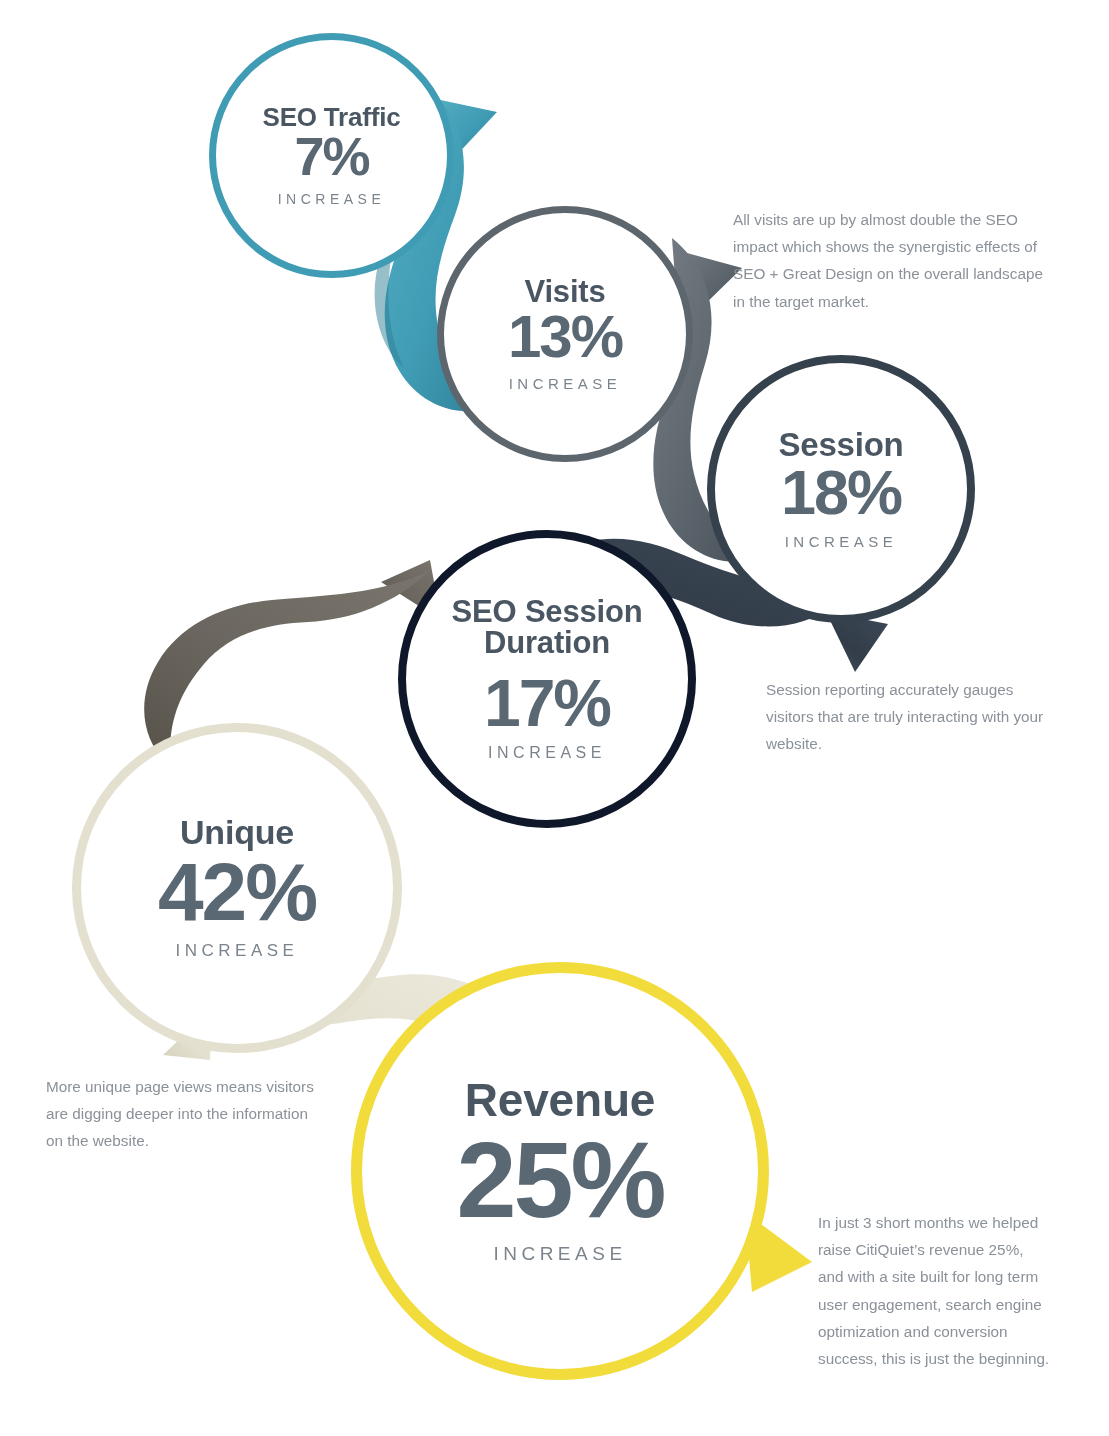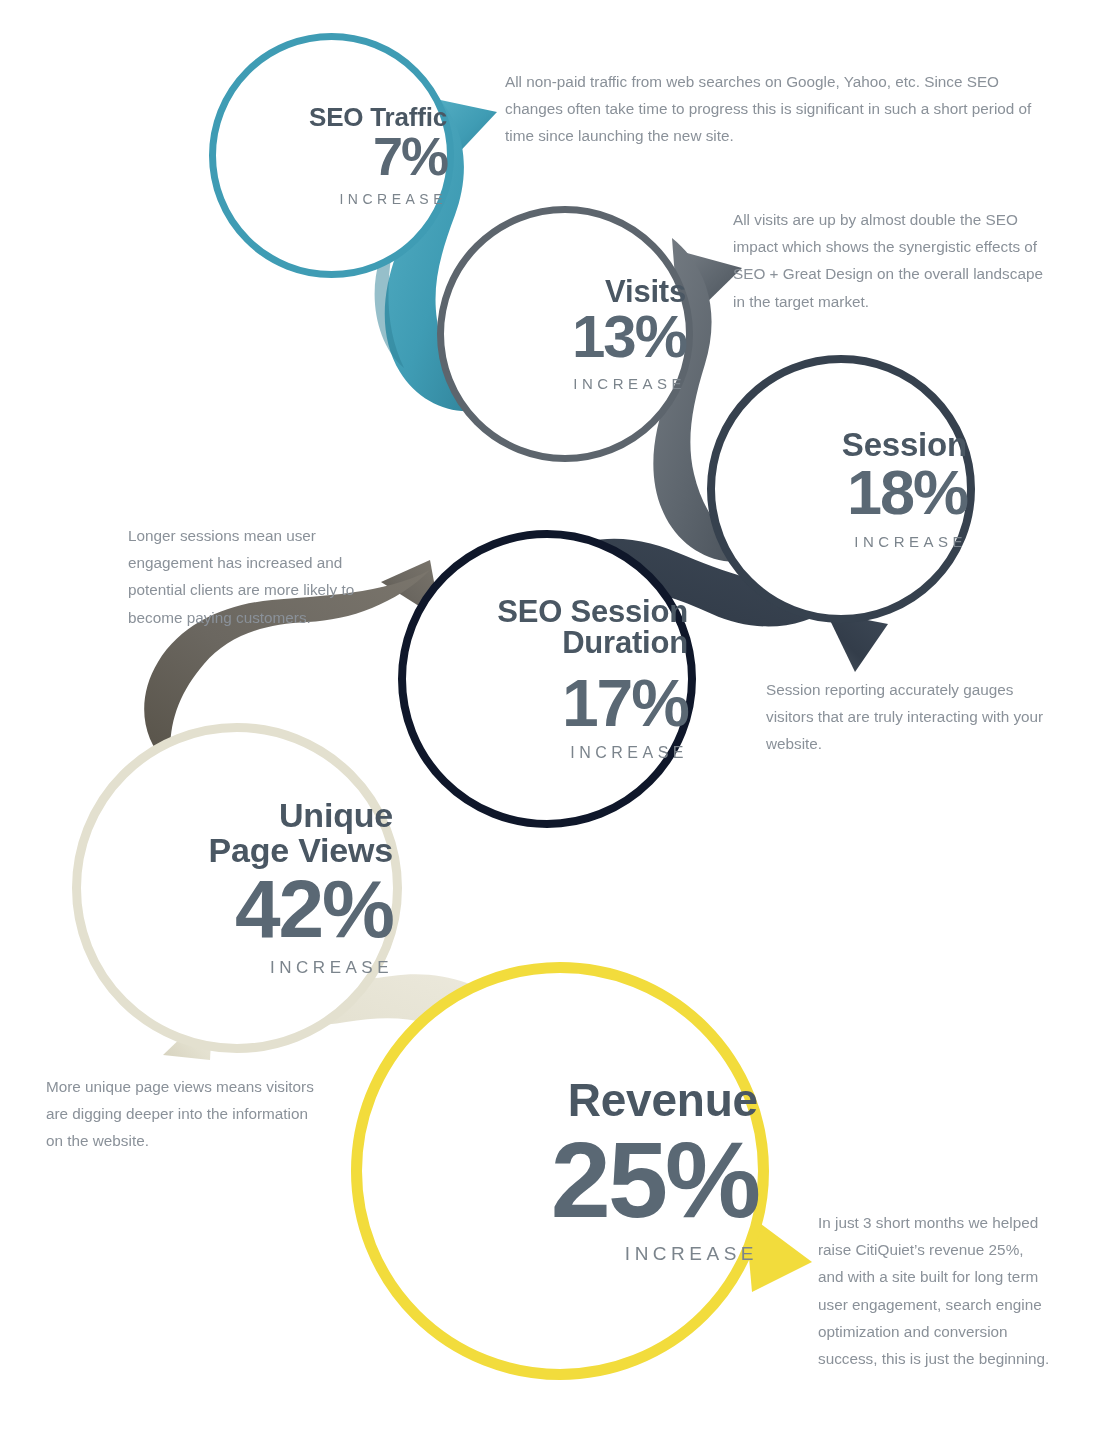--- a/index.html
+++ b/index.html
@@ -15,21 +15,21 @@
   #connectors{position:absolute;left:0;top:0;width:1109px;height:1436px;z-index:1;}
 
   
   .bubble{
     position:absolute;
     border-radius:50%;
     background:#ffffff;
     box-sizing:border-box;
     display:flex;
     flex-direction:column;
-    align-items:flex-end;
+    align-items:center;
     justify-content:center;
     text-align:center;
     z-index:3;
   }
   .b-title{
     color:#4a5763;
     font-weight:bold;
     line-height:1.02;
     letter-spacing:-0.2px;
   }
@@ -206,31 +206,28 @@
 
   <div class="bubble" id="bubble-seo-session-duration">
     <div class="b-title">SEO Session</div>
     <div class="b-title">Duration</div>
     <div class="b-value">17%</div>
     <div class="b-sub">INCREASE</div>
   </div>
 
   <div class="bubble" id="bubble-unique-page-views">
     <div class="b-title">Unique</div>
-    <div class="b-title">Page Views</div>
     <div class="b-value">42%</div>
     <div class="b-sub">INCREASE</div>
   </div>
 
   <div class="bubble" id="bubble-revenue">
     <div class="b-title">Revenue</div>
     <div class="b-value">25%</div>
     <div class="b-sub">INCREASE</div>
   </div>
 
-  <div class="caption" id="caption-seo-traffic">All non-paid traffic from web searches on Google, Yahoo, etc. Since SEO changes often take time to progress this is significant in such a short period of time since launching the new site.</div>
   <div class="caption" id="caption-visits">All visits are up by almost double the SEO impact which shows the synergistic effects of SEO + Great Design on the overall landscape in the target market.</div>
   <div class="caption" id="caption-sessions">Session reporting accurately gauges visitors that are truly interacting with your website.</div>
-  <div class="caption" id="caption-seo-session-duration">Longer sessions mean user engagement has increased and potential clients are more likely to become paying customers.</div>
   <div class="caption" id="caption-unique-page-views">More unique page views means visitors are digging deeper into the information on the website.</div>
   <div class="caption" id="caption-revenue">In just 3 short months we helped raise CitiQuiet’s revenue 25%, and with a site built for long term user engagement, search engine optimization and conversion success, this is just the beginning.</div>
 
 </div>
 
 </body></html>

